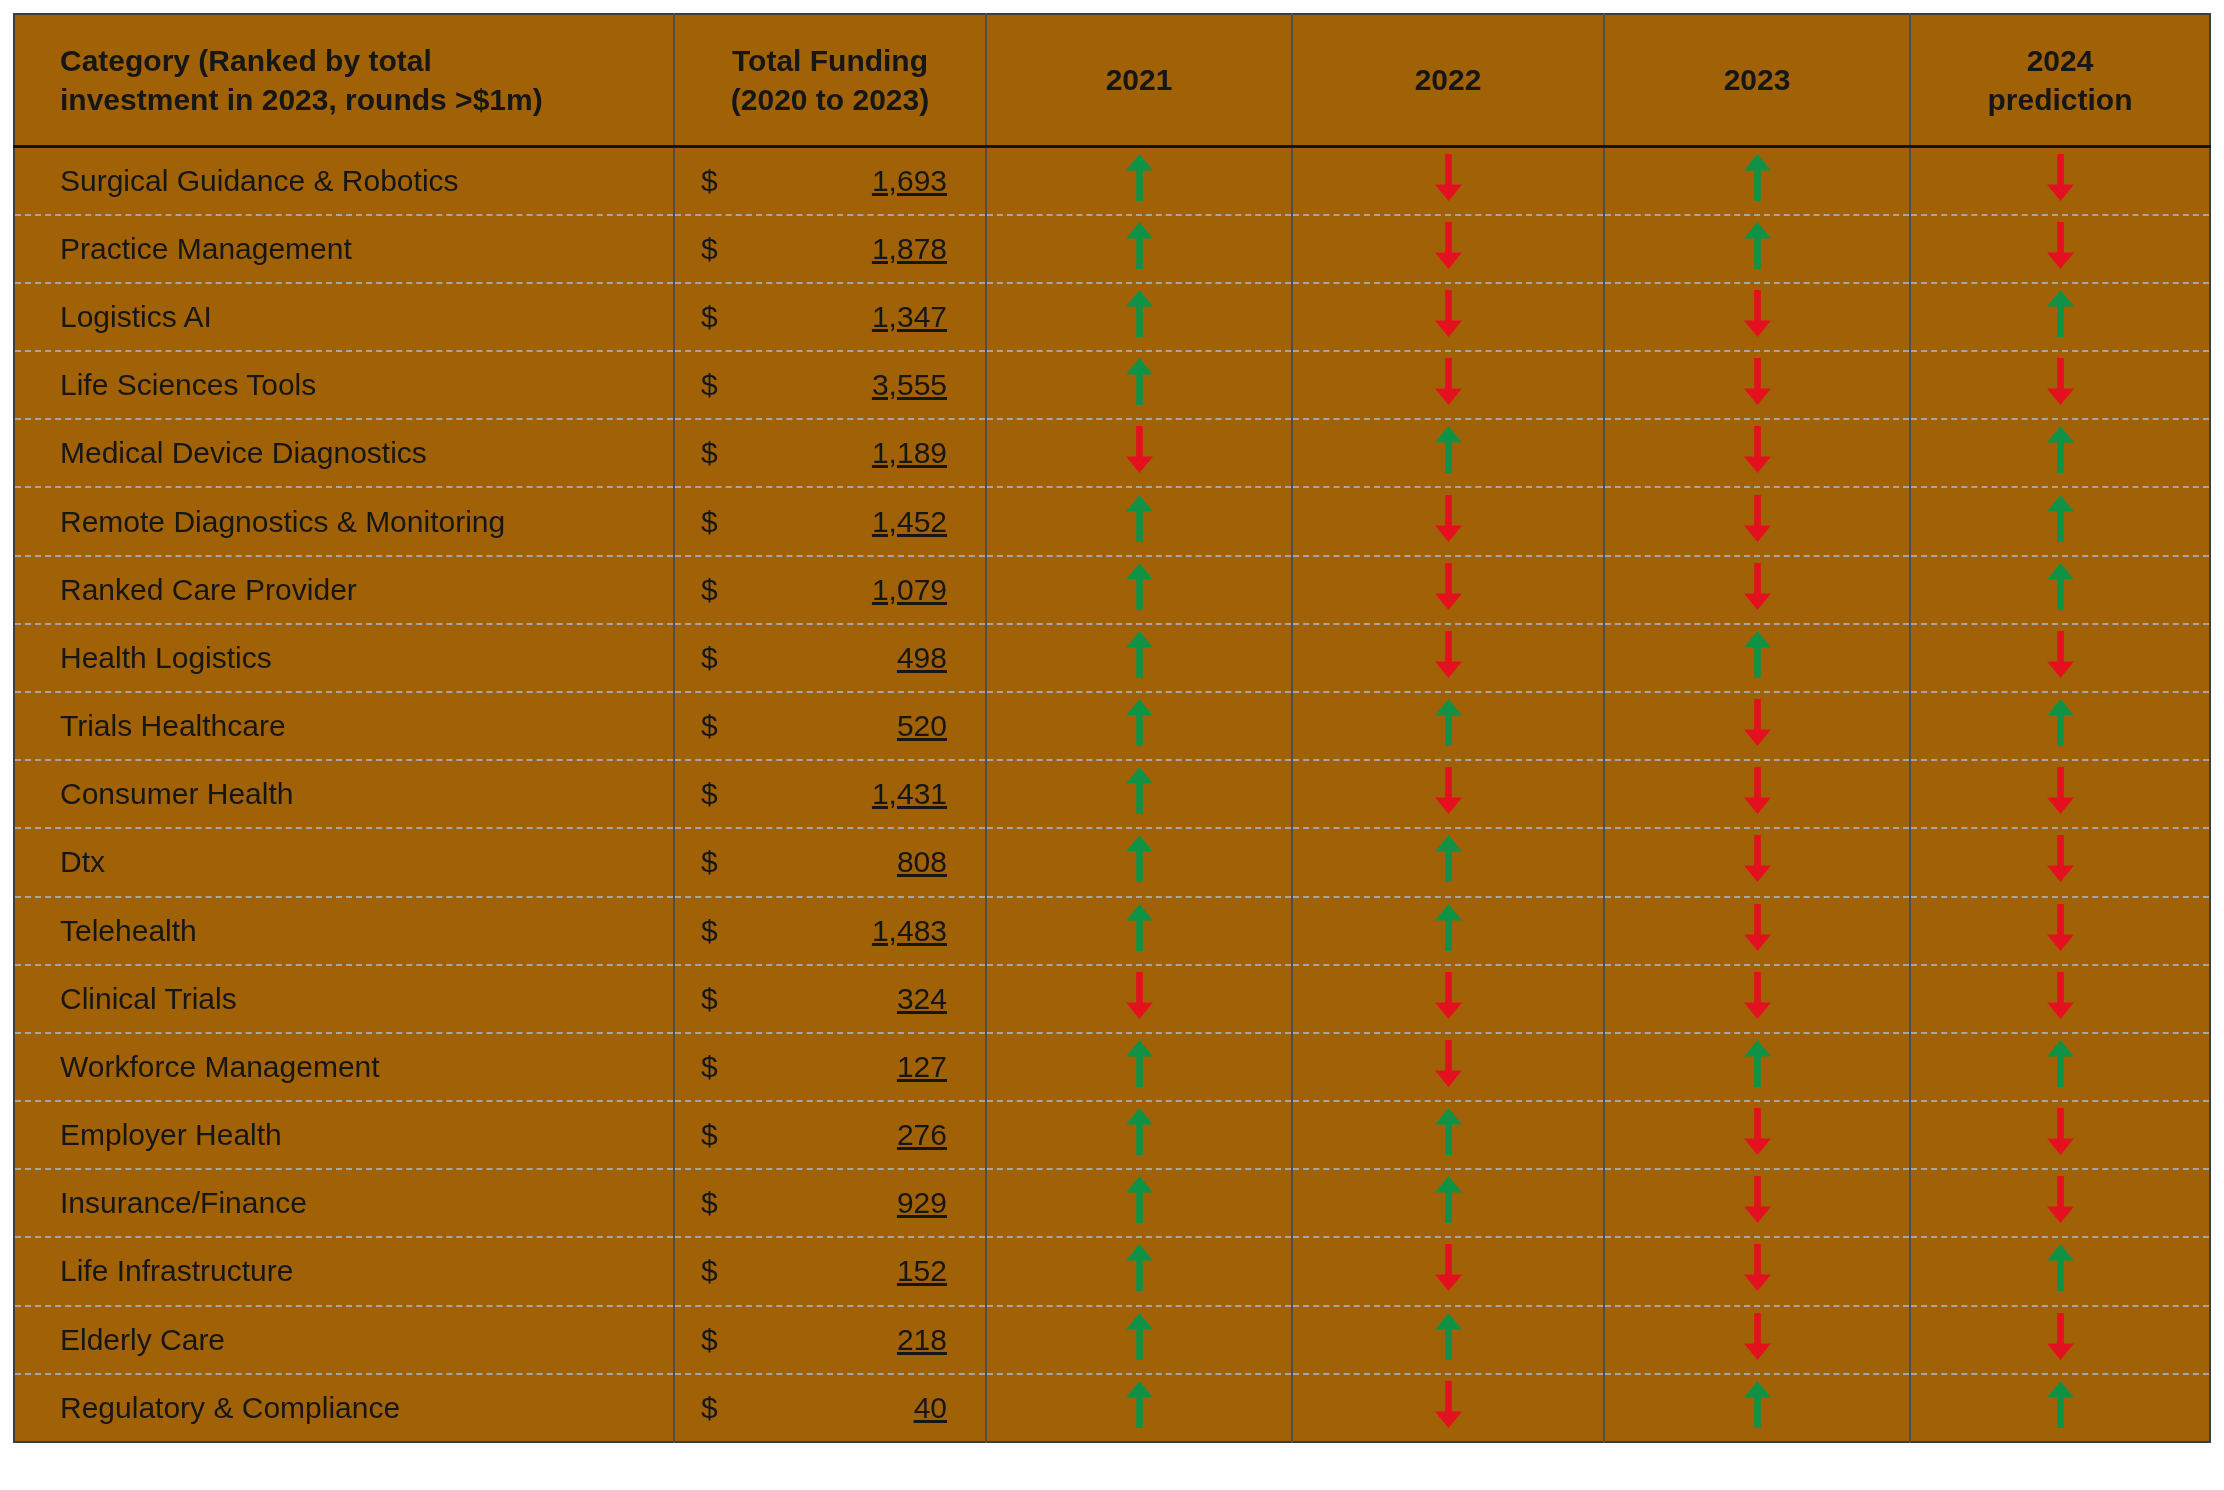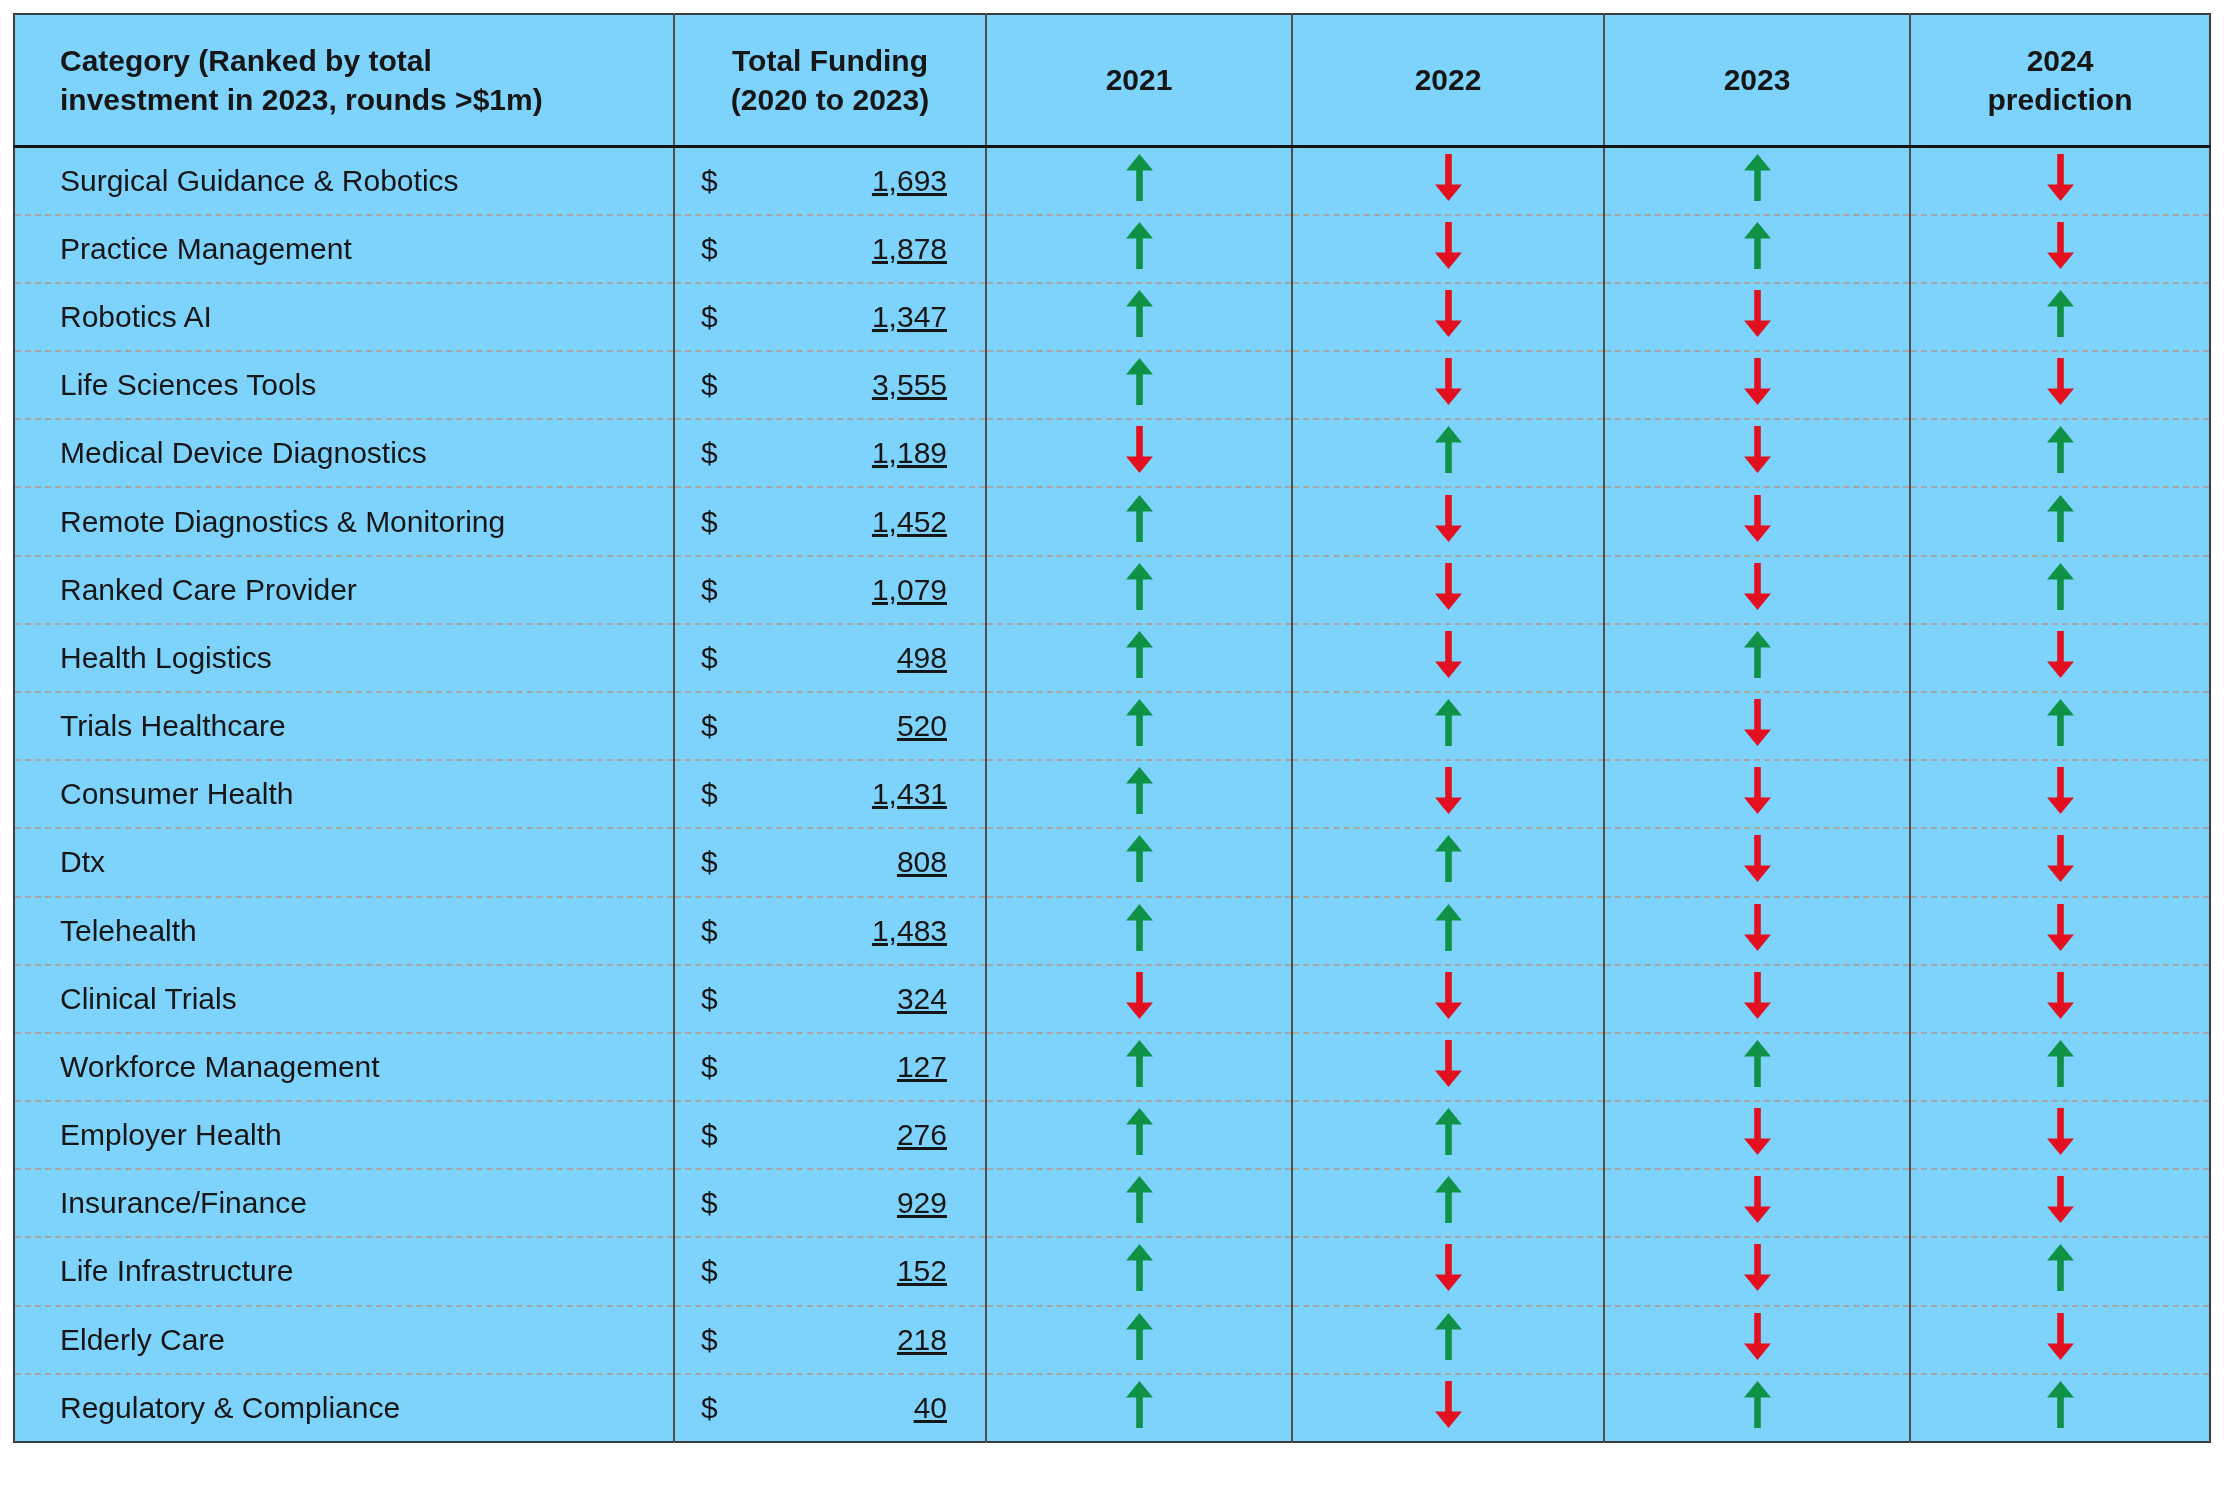--- a/index.html
+++ b/index.html
@@ -10,21 +10,21 @@
     color:#161616;
     position:relative;
   }
   .table-wrap{
     position:absolute;left:13px;top:13px;
     width:2198px;height:1430px;
   }
   table{
     width:100%;height:100%;
     border-collapse:collapse;table-layout:fixed;
-    background:#7dd3fc;
+    background:#a16207;
     border:2px solid #3d3d3d;
   }
   th,td{padding:0;vertical-align:middle;}
   thead tr{height:132px;}
   th{
     font-weight:bold;font-size:30px;line-height:1.3;
     white-space:pre-line;text-align:center;
   }
   thead th{border-bottom:3px solid #141414;}
   th:not(:first-child),td:not(:first-child){border-left:2px solid #4e4e4e;}
@@ -105,21 +105,21 @@
           <td class="trend"><span class="arrow up"><svg width="27" height="47" viewBox="0 0 27 47" xmlns="http://www.w3.org/2000/svg" fill="#109246">
                 <polygon points="13.5,0 27,16.5 0,16.5"></polygon>
                 <rect x="10.2" y="11" width="6.6" height="36"></rect>
               </svg></span></td>
           <td class="trend"><span class="arrow down"><svg width="27" height="47" viewBox="0 0 27 47" xmlns="http://www.w3.org/2000/svg" fill="#e3101f">
                 <polygon points="13.5,0 27,16.5 0,16.5"></polygon>
                 <rect x="10.2" y="11" width="6.6" height="36"></rect>
               </svg></span></td>
         </tr>
         <tr>
-          <td class="cat">Robotics AI</td>
+          <td class="cat">Logistics AI</td>
           <td class="fund">
             <span class="cur">$</span>
             <span class="amt">1,347</span>
           </td>
           <td class="trend"><span class="arrow up"><svg width="27" height="47" viewBox="0 0 27 47" xmlns="http://www.w3.org/2000/svg" fill="#109246">
                 <polygon points="13.5,0 27,16.5 0,16.5"></polygon>
                 <rect x="10.2" y="11" width="6.6" height="36"></rect>
               </svg></span></td>
           <td class="trend"><span class="arrow down"><svg width="27" height="47" viewBox="0 0 27 47" xmlns="http://www.w3.org/2000/svg" fill="#e3101f">
                 <polygon points="13.5,0 27,16.5 0,16.5"></polygon>

